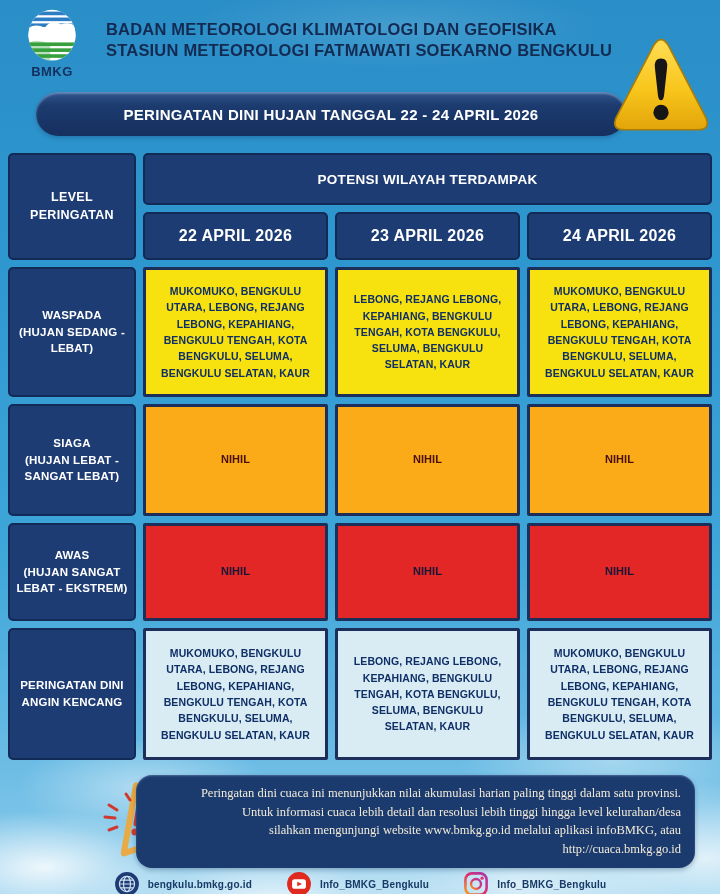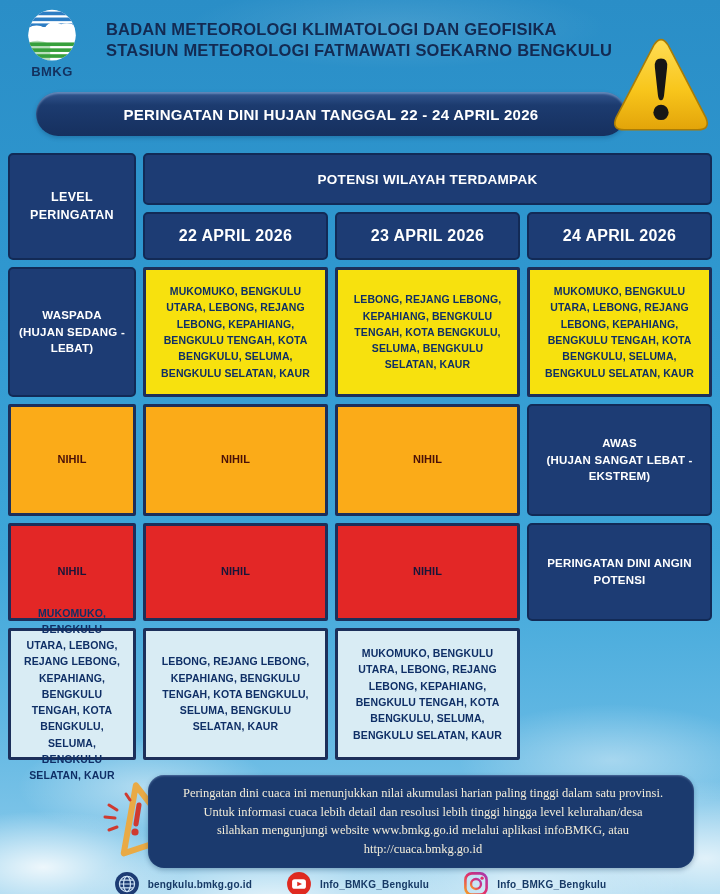--- a/index.html
+++ b/index.html
@@ -53,24 +53,24 @@
     display:flex;align-items:center;justify-content:center;text-align:center;
     padding:8px 10px;box-sizing:border-box;
     font-weight:bold;font-size:10.5px;line-height:1.55;color:#0f2f66;letter-spacing:.1px;
   }
   .c-waspada{background:#f7e10e;}
   .c-siaga{background:#fbab18;color:#4a1008;font-size:11px;}
   .c-awas{background:#e32726;color:#191538;font-size:11px;}
   .c-angin{background:#d9ecf4;}
   .note-row{position:relative;margin-top:13px;height:86px;}
   .note-box{
-    position:absolute;left:148px;top:2px;width:514px;
+    position:absolute;left:136px;top:2px;width:514px;
     background:#1b3a6e;border-radius:16px;
     box-shadow:inset 0 1px 2px rgba(170,200,240,.35), 0 2px 5px rgba(0,40,80,.3);
-    padding:9px 14px 10px 18px;text-align:center;
+    padding:9px 14px 10px 31px;text-align:right;
     font-family:"Liberation Serif", serif;font-size:12.5px;line-height:1.48;color:#f2ecd9;
   }
   .doodle{position:absolute;left:95px;top:-4px;width:92px;height:94px;}
   .social-row{display:flex;justify-content:center;align-items:center;gap:34px;margin-top:12px;}
   .social-item{display:flex;align-items:center;gap:8px;}
   .sicon{width:26px;height:26px;display:inline-block;}
   .sicon svg{display:block;}
   .social-label{font-weight:bold;font-size:10px;color:#173a66;letter-spacing:.2px;}
 </style>
 </head>
@@ -134,34 +134,38 @@
     <div class="hcell date">24 APRIL 2026</div>
 
     <div class="hcell rowlabel">
       <div>WASPADA</div>
       <div>(HUJAN SEDANG - LEBAT)</div>
     </div>
     <div class="dcell c-waspada">MUKOMUKO, BENGKULU UTARA, LEBONG, REJANG LEBONG, KEPAHIANG, BENGKULU TENGAH, KOTA BENGKULU, SELUMA, BENGKULU SELATAN, KAUR</div>
     <div class="dcell c-waspada">LEBONG, REJANG LEBONG, KEPAHIANG, BENGKULU TENGAH, KOTA BENGKULU, SELUMA, BENGKULU SELATAN, KAUR</div>
     <div class="dcell c-waspada">MUKOMUKO, BENGKULU UTARA, LEBONG, REJANG LEBONG, KEPAHIANG, BENGKULU TENGAH, KOTA BENGKULU, SELUMA, BENGKULU SELATAN, KAUR</div>
 
+    <div class="hcell rowlabel">
+      <div>SIAGA</div>
+      <div>(HUJAN LEBAT - SANGAT LEBAT)</div>
+    </div>
     <div class="dcell c-siaga">NIHIL</div>
     <div class="dcell c-siaga">NIHIL</div>
     <div class="dcell c-siaga">NIHIL</div>
 
     <div class="hcell rowlabel">
       <div>AWAS</div>
       <div>(HUJAN SANGAT LEBAT - EKSTREM)</div>
     </div>
     <div class="dcell c-awas">NIHIL</div>
     <div class="dcell c-awas">NIHIL</div>
     <div class="dcell c-awas">NIHIL</div>
 
     <div class="hcell rowlabel">
-      <div>PERINGATAN DINI ANGIN POTENSI</div>
+      <div>PERINGATAN DINI ANGIN KENCANG</div>
     </div>
     <div class="dcell c-angin">MUKOMUKO, BENGKULU UTARA, LEBONG, REJANG LEBONG, KEPAHIANG, BENGKULU TENGAH, KOTA BENGKULU, SELUMA, BENGKULU SELATAN, KAUR</div>
     <div class="dcell c-angin">LEBONG, REJANG LEBONG, KEPAHIANG, BENGKULU TENGAH, KOTA BENGKULU, SELUMA, BENGKULU SELATAN, KAUR</div>
     <div class="dcell c-angin">MUKOMUKO, BENGKULU UTARA, LEBONG, REJANG LEBONG, KEPAHIANG, BENGKULU TENGAH, KOTA BENGKULU, SELUMA, BENGKULU SELATAN, KAUR</div>
   </main>
 
   <div class="note-row">
     <div class="doodle">
       <svg width="92" height="94" viewBox="0 0 92 94">
         <g transform="rotate(-12 46 50)">

